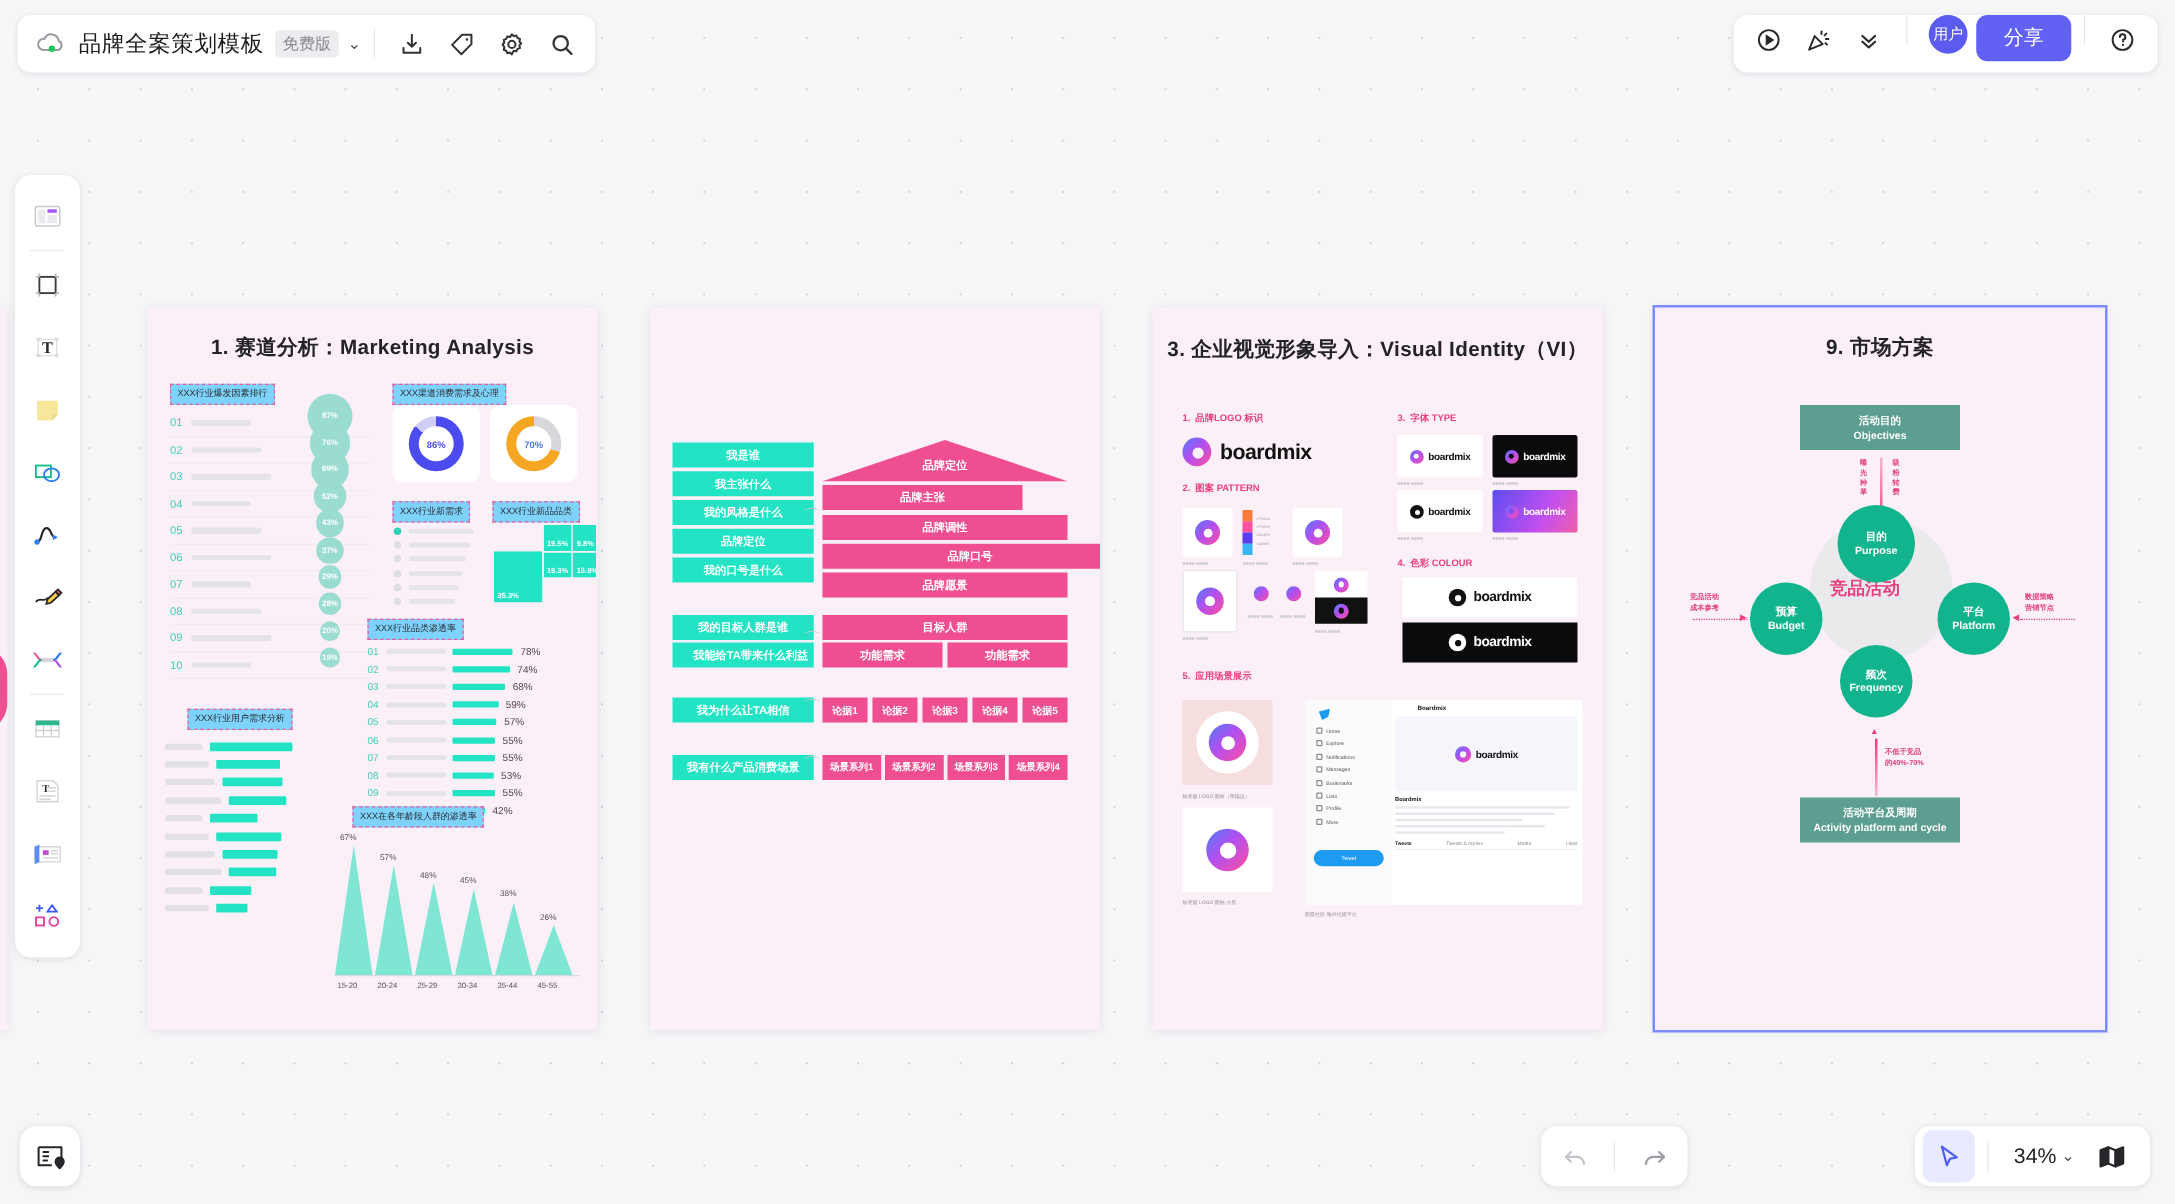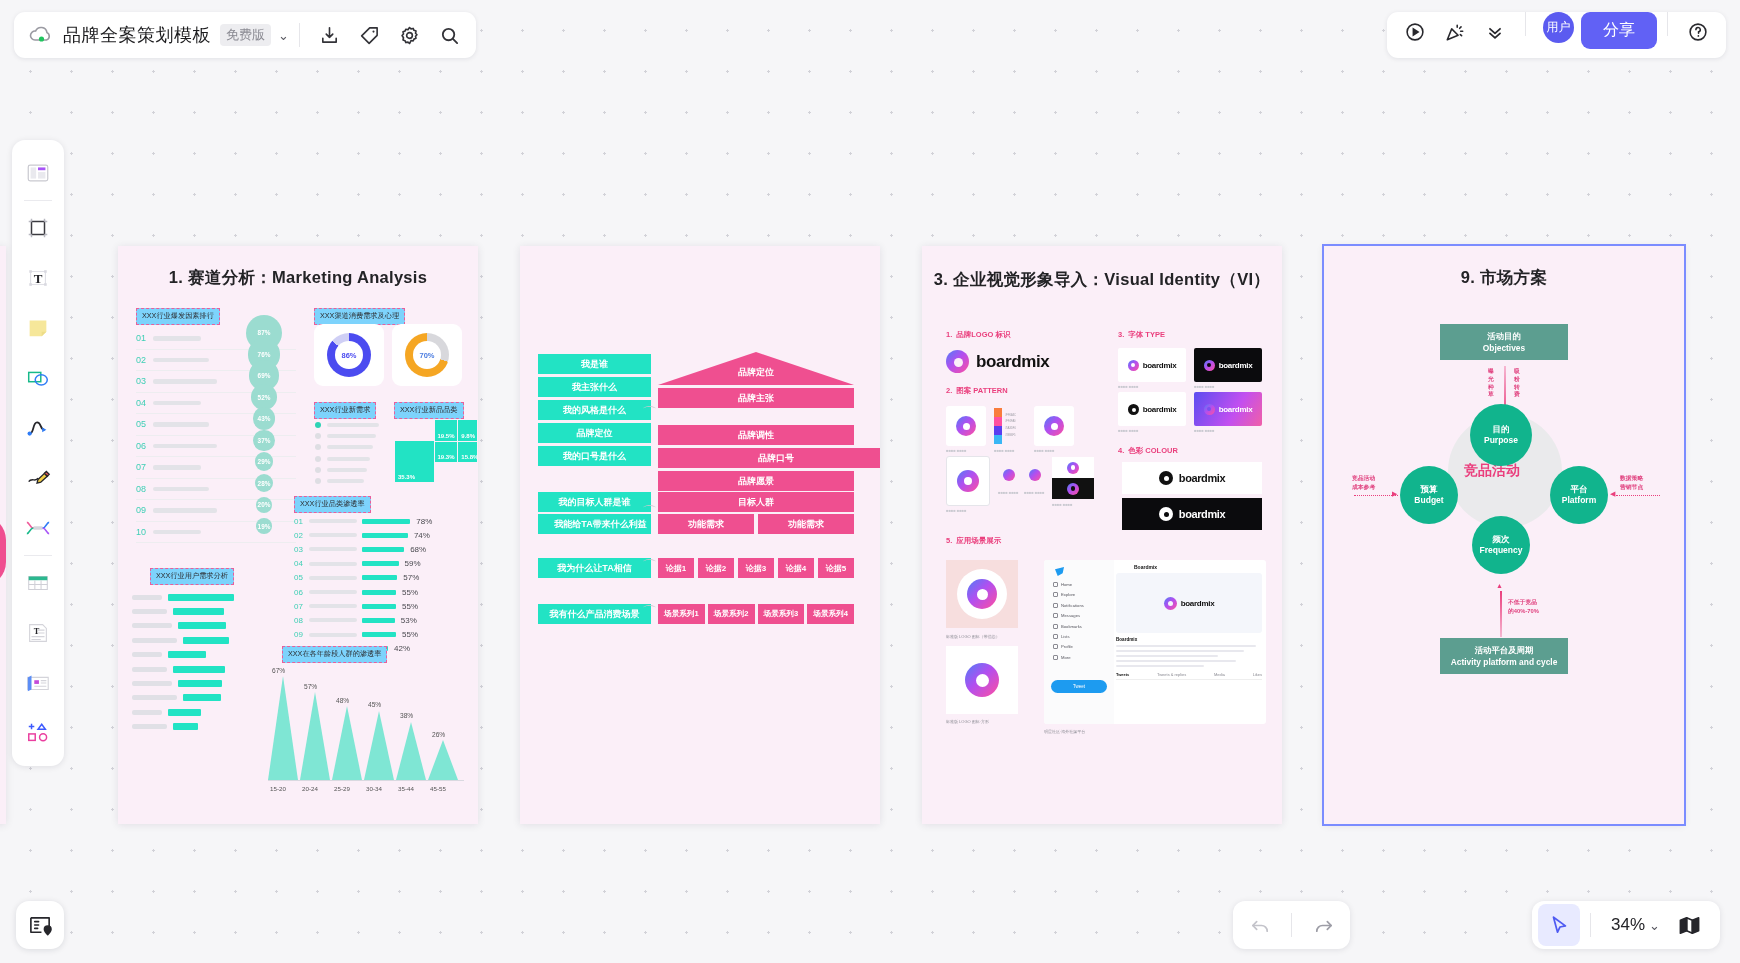--- a/index.html
+++ b/index.html
@@ -457,21 +457,21 @@
       <div class="cyan-box" style="margin-bottom: 3px;">我主张什么</div>
       <div class="cyan-box" style="margin-bottom: 3px;">我的风格是什么</div>
       <div class="cyan-box" style="margin-bottom: 3px;">品牌定位</div>
       <div class="cyan-box" style="margin-bottom: 3px;">我的口号是什么</div>
     </div>
   <div style="position:absolute;left:138px;top:106px;">
     <div class="roof"></div>
   </div>
   <div id="b2-right" style="position:absolute;left:138px;top:139px;width:196px;">
       <div class="pink-box" style="margin-bottom: 3px; width: 196px; background: transparent; color: rgb(255, 255, 255); margin-top: -26px; height: 26px;">品牌定位</div>
-      <div class="pink-box" style="margin-bottom: 17px; width: 196px;">品牌主张</div>
+      <div class="pink-box" style="margin-bottom: 4px; width: 160px;">品牌主张</div>
       <div class="pink-box" style="margin-bottom: 3px; width: 196px;">品牌调性</div>
       <div class="pink-box" style="margin-bottom: 3px; width: 236px;">品牌口号</div>
       <div class="pink-box" style="margin-bottom: 3px; width: 196px;">品牌愿景</div>
     </div>
   <div class="brace" style="position:absolute;left:122px;top:158px;">⌒</div>
 
   <div id="b2-g2l" style="position:absolute;left:18px;top:246px;">
       <div class="cyan-box" style="margin-bottom: 2px;">我的目标人群是谁</div>
       <div class="cyan-box" style="margin-bottom: 13px; padding-left: 12px;">我能给TA带来什么利益</div>
     </div>

